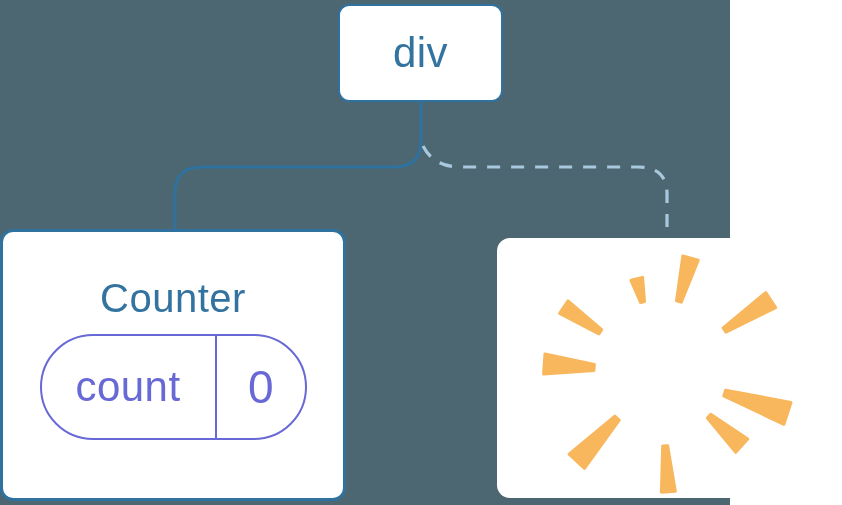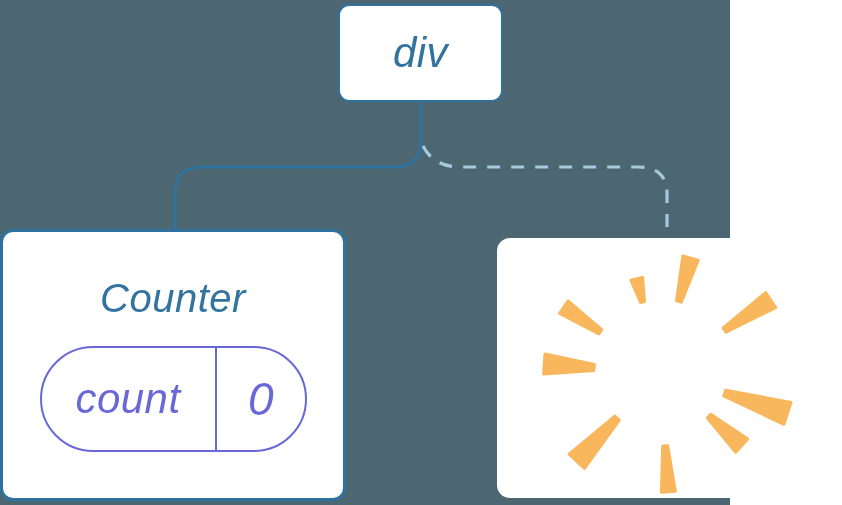--- a/index.html
+++ b/index.html
@@ -4,21 +4,20 @@
 <style>
   * { margin: 0; padding: 0; box-sizing: border-box; }
   html, body { width: 842px; height: 505px; overflow: hidden; }
   body { font-family: "Liberation Sans", "DejaVu Sans", sans-serif; }
 
   .canvas {
     position: relative;
     width: 730px;
     height: 505px;
     background: var(--background, #4C6771);
-    font-style: italic;
   }
 
   .connectors {
     position: absolute;
     left: 0; top: 0;
     width: 842px; height: 505px;
     pointer-events: none;
   }
   .edge-solid {
     fill: none;
@@ -63,21 +62,21 @@
   }
   .counter-title {
     margin-top: 42px;
     color: var(--text_blue, #33739F);
     font-size: 40px;
     font-weight: 500;
     letter-spacing: 0.5px;
     line-height: 48px;
   }
   .state-pill {
-    margin-top: 24px;
+    margin-top: 12px;
     width: 267px; height: 106px;
     border: 2.5px solid var(--state_purple, #6868D6);
     border-radius: 53px;
     display: flex;
     align-items: stretch;
     overflow: hidden;
   }
   .pill-key {
     width: 173px;
     display: flex;

